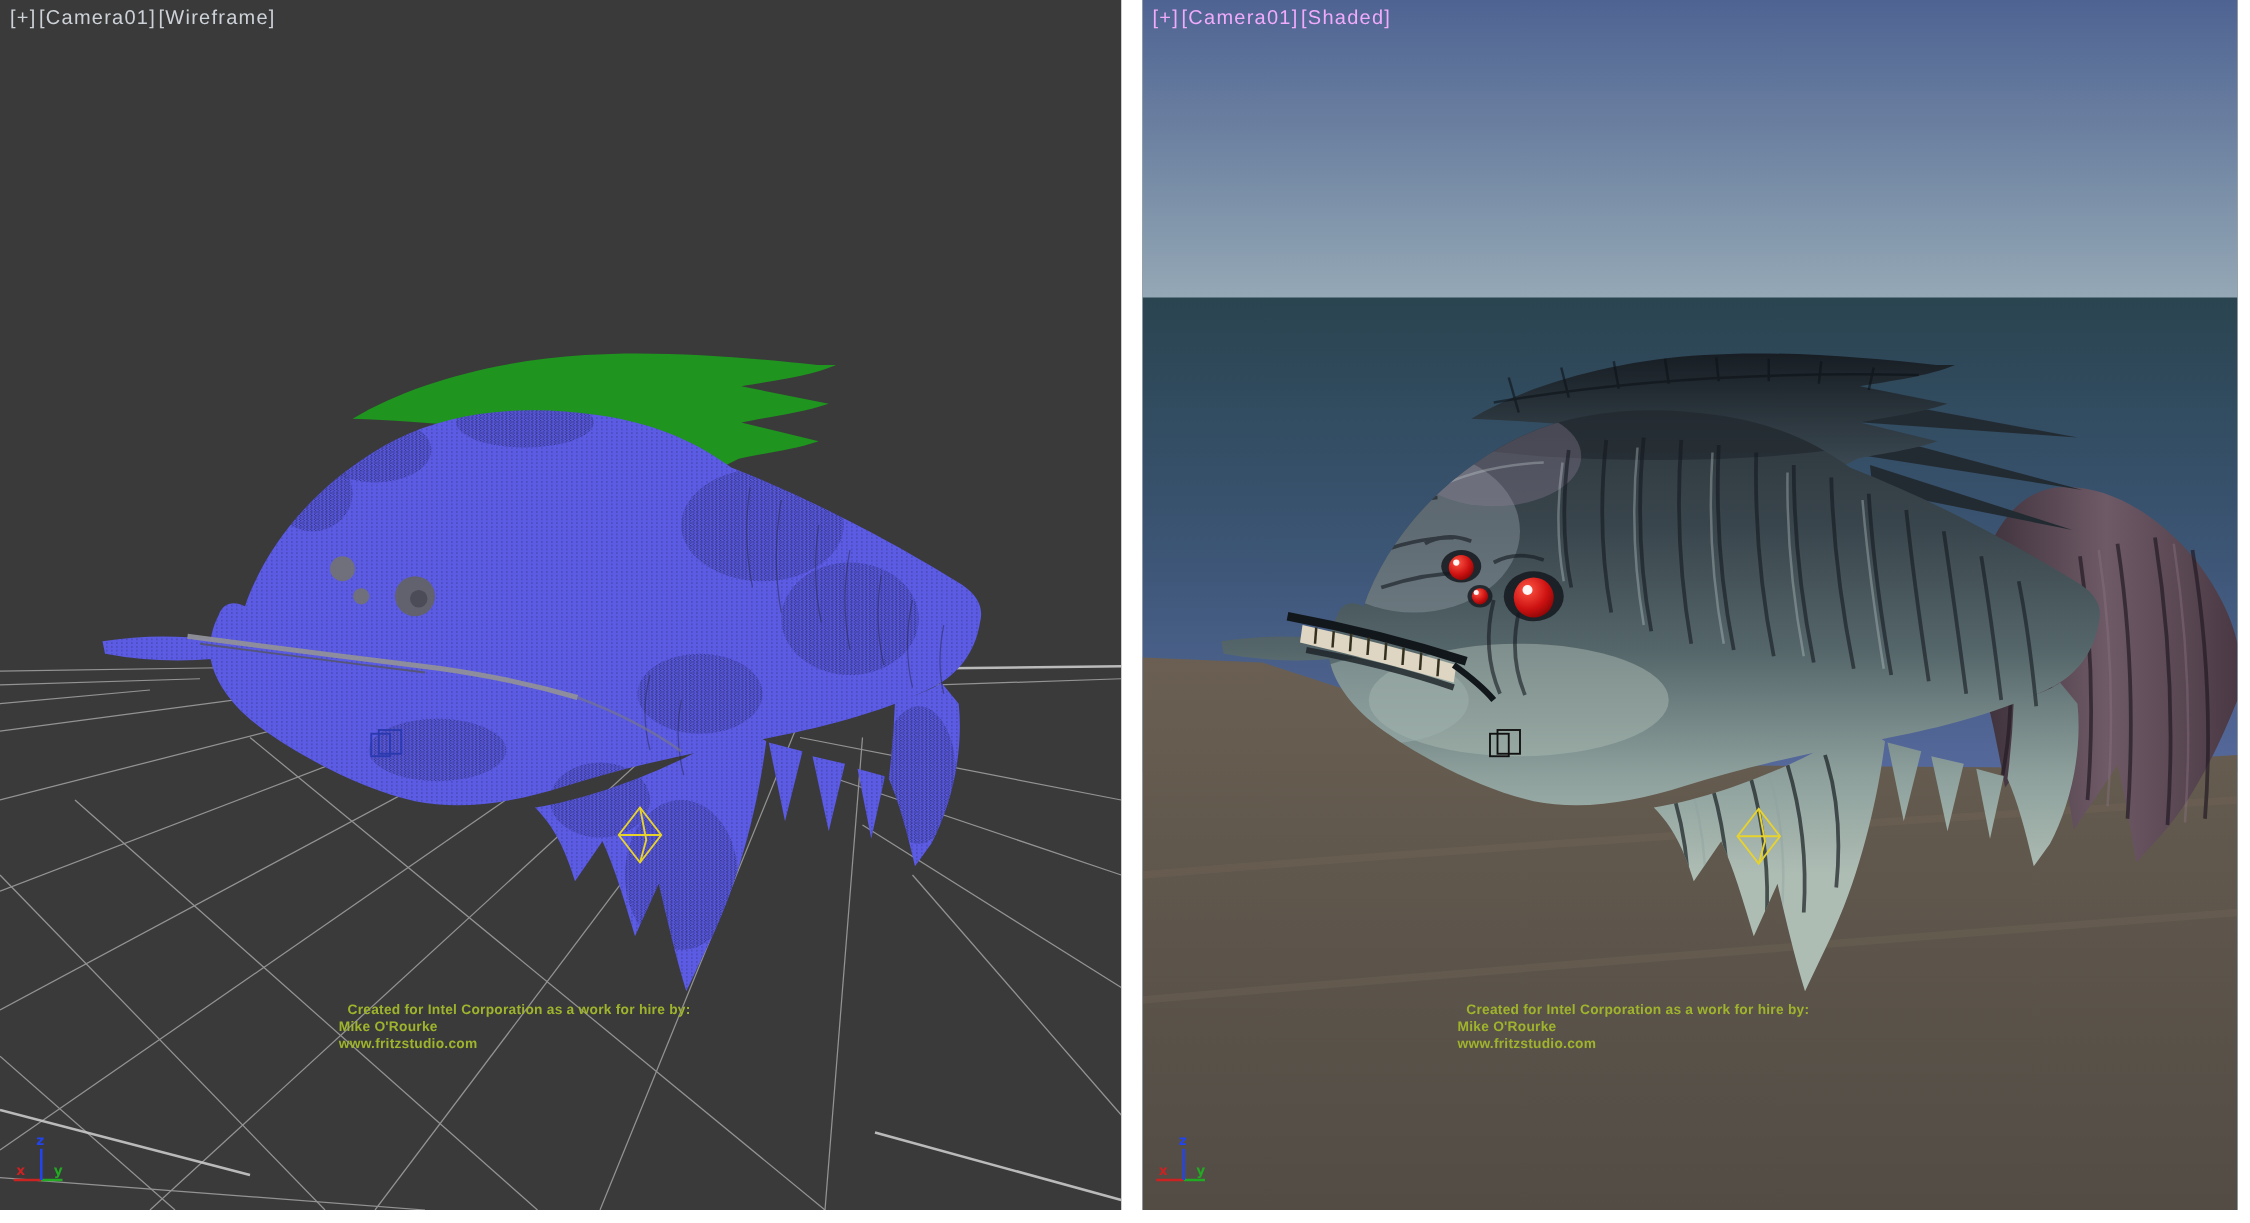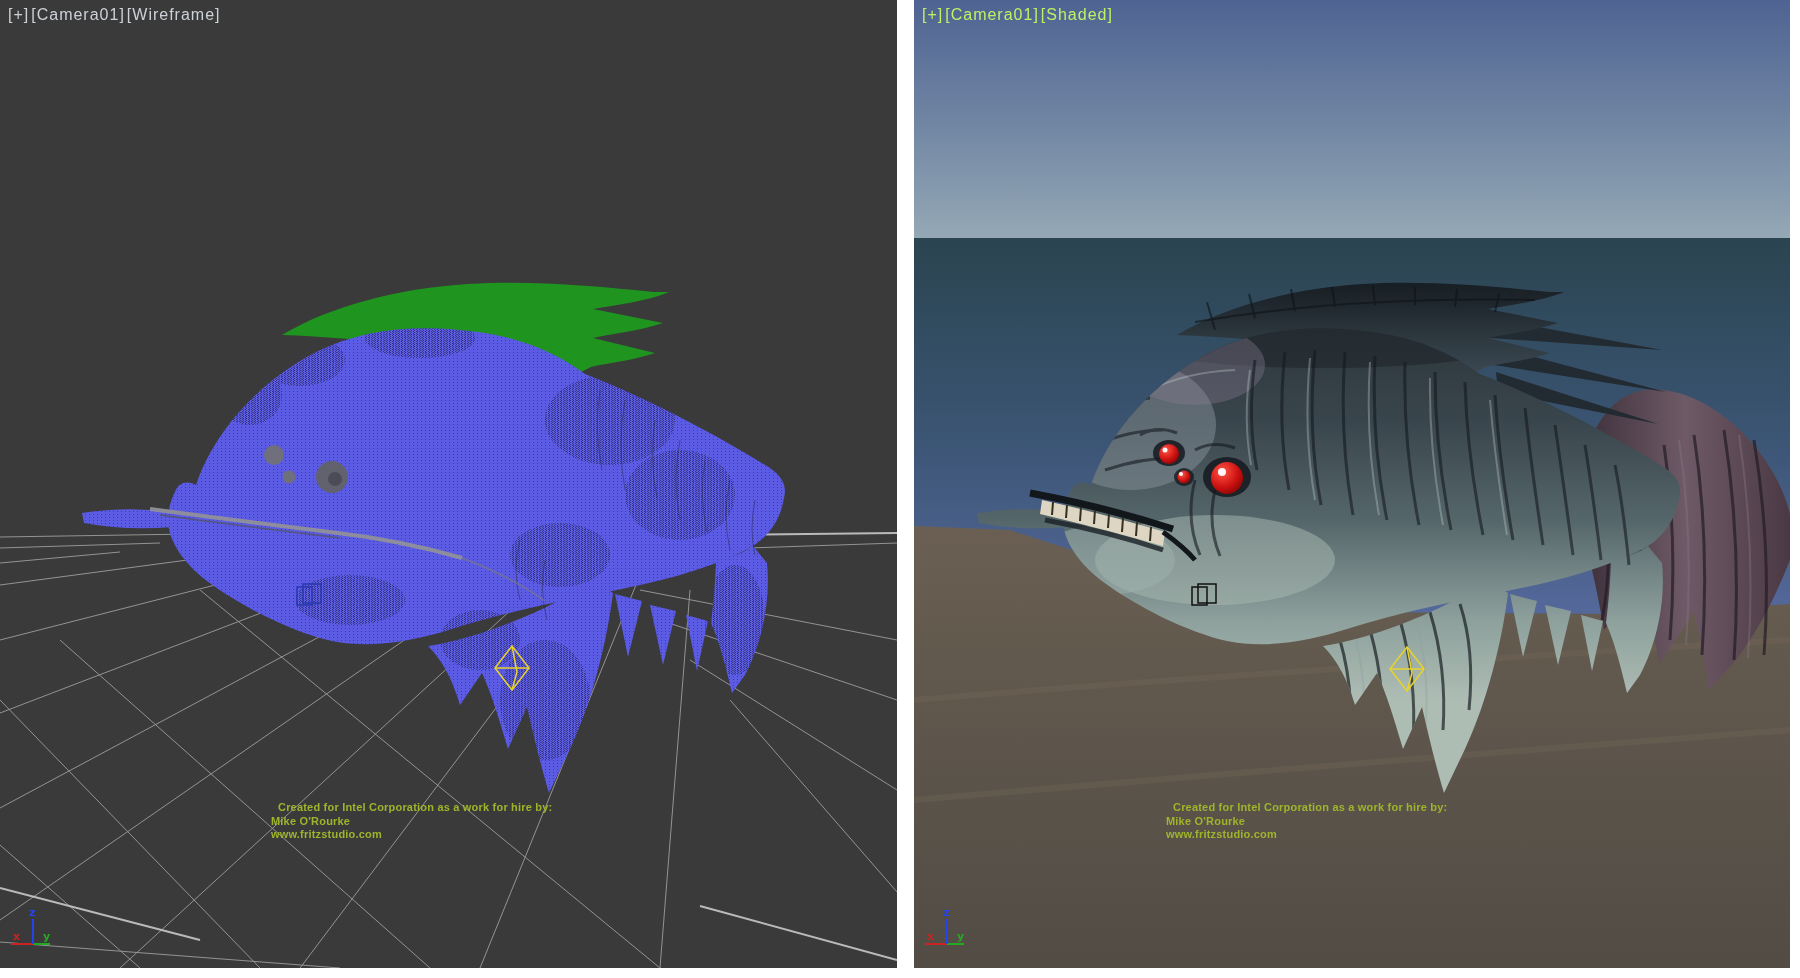--- a/index.html
+++ b/index.html
@@ -6,21 +6,21 @@
   .canvas{position:relative;width:1800px;height:978px;background:#ffffff;overflow:hidden;
           font-family:"Liberation Sans", sans-serif;}
   .vp{position:absolute;top:0;height:968px;overflow:hidden;}
   .vp-left{left:0;width:897px;background:#3a3a3a;}
   .vp-right{left:914px;width:876px;background:#2a4450;}
   .vp svg{position:absolute;left:0;top:0;}
   .vplabel{position:absolute;left:8px;top:6px;z-index:5;font-size:16px;letter-spacing:1px;
            font-family:"Liberation Sans", sans-serif;}
   .vplabel span{margin-right:2px;cursor:pointer;}
   .vp-left .vplabel{color:#cdd2d8;}
-  .vp-right .vplabel{color:#bef264;}
+  .vp-right .vplabel{color:#f0abfc;}
   .wm{font-family:"Liberation Sans", sans-serif;font-size:11px;font-weight:bold;letter-spacing:.2px;}
   .axlbl{font-family:"DejaVu Sans", sans-serif;font-size:11px;font-weight:bold;}
 </style>
 </head>
 <body>
 
 <div class="canvas">
 
   <div class="vp vp-left">
     <div class="vplabel">

